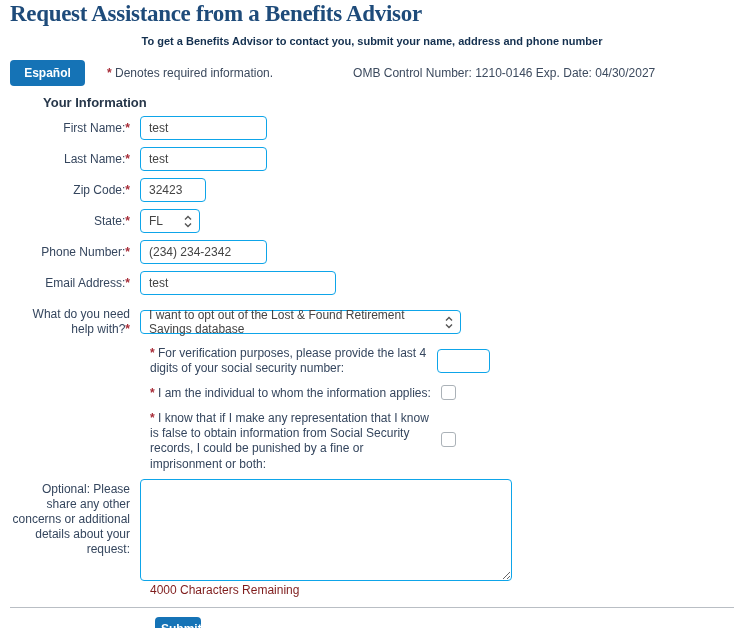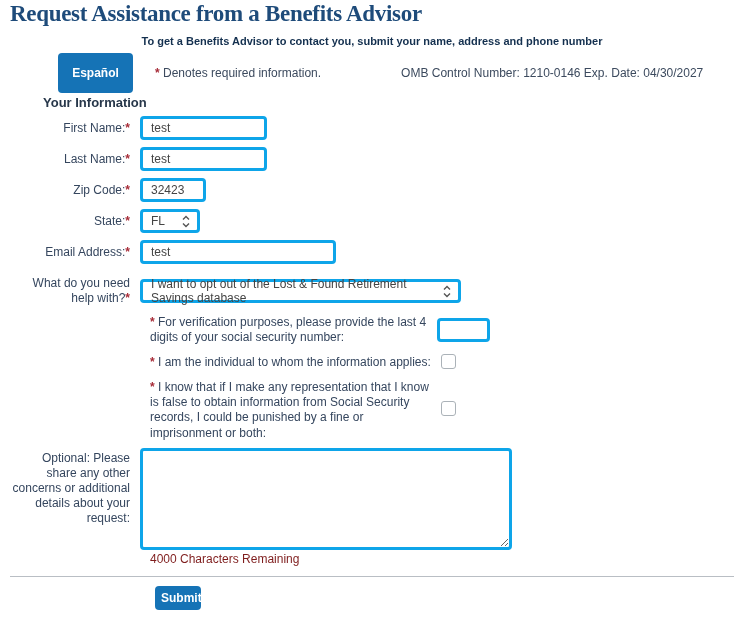--- a/index.html
+++ b/index.html
@@ -21,38 +21,38 @@
     margin-top: 9px;
     text-align: center;
   }
 
   .header-row { display: flex; align-items: center; margin-top: 13px; height: 26px; }
   .btn {
     background: #1573b6; color: #fff; font-weight: bold; font-size: 12px;
     border: none; border-radius: 4px; cursor: pointer;
     font-family: "Liberation Sans", sans-serif;
   }
-  .btn-espanol { width: 75px; height: 40px; margin-left: 48px; }
+  .btn-espanol { width: 75px; height: 26px; }
   .required-note { margin-left: 22px; color: #3c4a5e; }
   .asterisk { color: #a72c38; font-weight: bold; }
   .omb { margin-left: 80px; color: #3c4a5e; }
 
   .section-heading {
     font-weight: bold; font-size: 13px; color: #27374a;
     margin: 9px 0 6px 33px;
   }
 
   .row { display: flex; align-items: center; margin-bottom: 7px; }
   .row.top { align-items: flex-start; }
   .lbl {
     width: 130px; padding-right: 10px; text-align: right;
     color: #35465e; line-height: 1.25; flex: none;
   }
   input[type="text"], .selectbox, textarea {
-    border: 3px solid #0ea5e9; border-radius: 4px; background: #fff;
+    border: 1px solid #0ea5e9; border-radius: 4px; background: #fff;
     font-family: "Liberation Sans", sans-serif; font-size: 12px; color: #444;
     height: 24px; padding: 0 8px; outline: none;
   }
   .w-name  { width: 127px; }
   .w-zip   { width: 66px; }
   .w-email { width: 196px; }
 
   .selectbox {
     display: inline-flex; align-items: center; justify-content: space-between;
     cursor: pointer; padding-right: 7px;
@@ -124,20 +124,24 @@
       <span class="spinner">
         <svg width="8" height="13" viewBox="0 0 8 13">
             <path d="M1 4.5 L4 1.5 L7 4.5" fill="none" stroke="#555" stroke-width="1.4"></path>
             <path d="M1 8.5 L4 11.5 L7 8.5" fill="none" stroke="#555" stroke-width="1.4"></path>
           </svg>
       </span>
     </div>
   </div>
 
   
+  <div class="row">
+    <div class="lbl"><span>Phone Number:</span><span class="asterisk">*</span></div>
+    <input type="text" class="w-name" value="(234) 234-2342" style="">
+  </div>
 
   
   <div class="row">
     <div class="lbl"><span>Email Address:</span><span class="asterisk">*</span></div>
     <input type="text" class="w-email" value="test" style="">
   </div>
 
   
   <div class="row" style="margin-top:12px;">
     <div class="lbl"><span>What do you need help with?</span><span class="asterisk">*</span></div>

